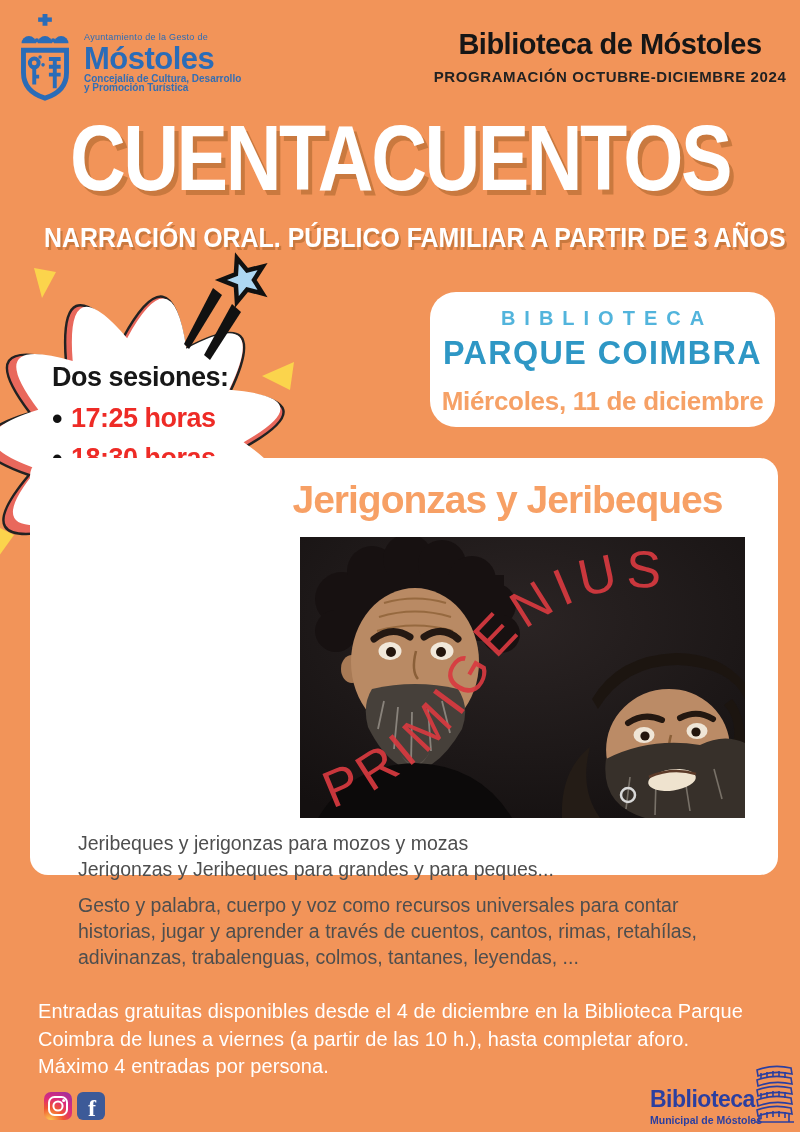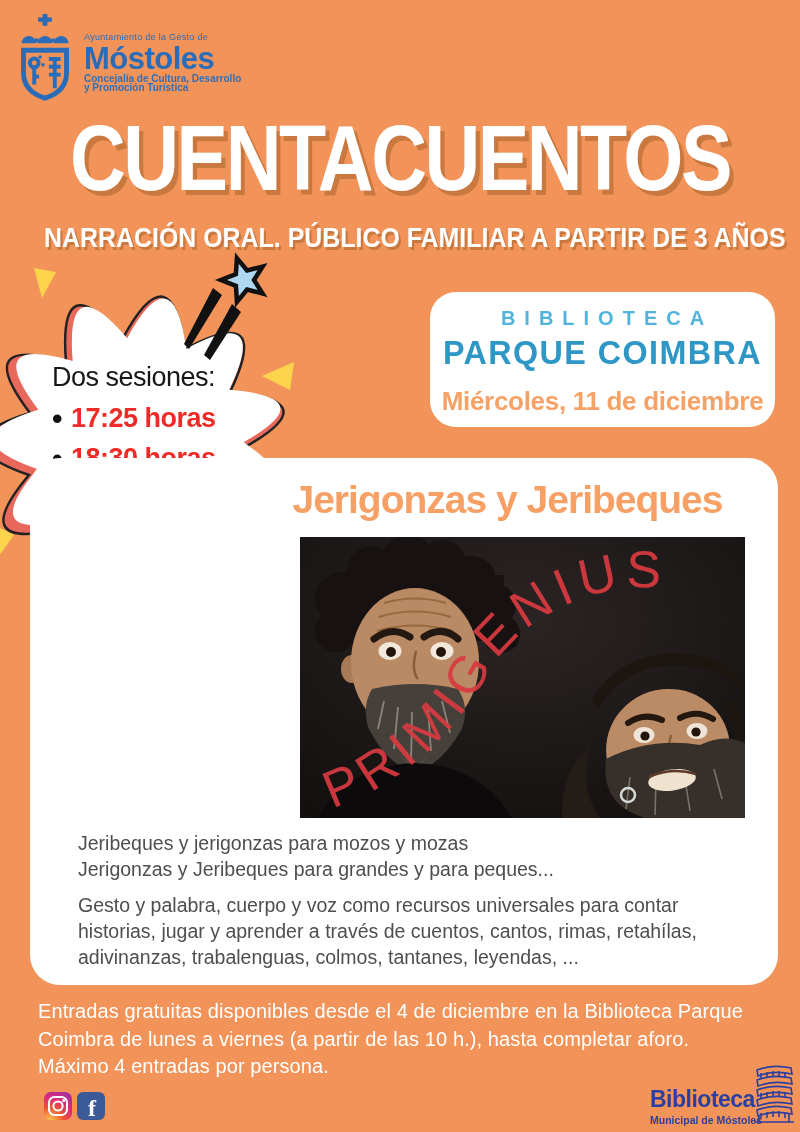--- a/index.html
+++ b/index.html
@@ -26,30 +26,30 @@
   }
   .hero-sub{
     position:absolute;top:222px;left:0;width:800px;text-align:center;
     font-size:28px;font-weight:bold;color:#fff;letter-spacing:0;
     transform:scaleX(.89);transform-origin:center;white-space:nowrap;
     text-shadow:2.5px 2.5px 0 #C9793F;
   }
   
   .burst-svg{position:absolute;left:-30px;top:252px;width:350px;height:390px;}
   .sessions{position:absolute;left:52px;top:362px;width:220px;}
-  .sessions .lbl{font-size:27px;font-weight:normal;color:#171717;margin-bottom:10px;letter-spacing:-.5px;}
+  .sessions .lbl{font-size:27px;font-weight:bold;color:#171717;margin-bottom:10px;letter-spacing:-.5px;}
   .sessions .time{display:flex;align-items:center;font-size:27px;font-weight:bold;color:#EE2B26;margin-bottom:9px;letter-spacing:-.5px;}
   .sessions .time .b{color:#111;margin-right:9px;font-size:30px;line-height:20px;}
   
   .venue{position:absolute;left:430px;top:292px;width:345px;height:135px;background:#fff;border-radius:26px;text-align:center;}
   .venue .lib{margin-top:15px;font-size:20px;font-weight:bold;color:#52B4DC;letter-spacing:9px;text-indent:9px;}
   .venue .name{font-size:34px;font-weight:bold;color:#2E97C5;letter-spacing:1.5px;margin-top:3px;transform:scaleX(.95);}
   .venue .date{font-size:26px;font-weight:bold;color:#F6A166;margin-top:14px;letter-spacing:-.3px;}
   
-  .panel{position:absolute;left:30px;top:458px;width:748px;height:527px;background:#fff;border-radius:30px;}
+  .panel{position:absolute;left:30px;top:458px;width:748px;height:417px;background:#fff;border-radius:18px;}
   .show-title{position:absolute;left:240px;top:20px;width:475px;text-align:center;
     font-size:39px;font-weight:bold;color:#F7A065;letter-spacing:-1px;white-space:nowrap;}
   .photo{position:absolute;left:270px;top:79px;width:445px;height:281px;overflow:hidden;}
   .desc{position:absolute;left:48px;top:372px;width:662px;color:#4E4E4E;font-size:19.5px;line-height:26px;}
   .desc .p1{white-space:pre-line;margin:0 0 10px 0;}
   .desc .p2{margin:0;}
   
   .tickets{position:absolute;left:38px;top:998px;width:716px;color:#fff;font-size:20px;line-height:27.5px;letter-spacing:.1px;}
   
   .social{position:absolute;left:44px;top:1092px;display:flex;gap:5px;}
@@ -90,20 +90,24 @@
 
   <div class="muni">
     <div class="small">Ayuntamiento de la Gesto de</div>
     <div class="big">Móstoles</div>
     <div class="dept">
       <div>Concejalía de Cultura, Desarrollo</div>
       <div>y Promoción Turística</div>
     </div>
   </div>
 
+  <div class="hdr-right">
+    <div class="t">Biblioteca de Móstoles</div>
+    <div class="s">PROGRAMACIÓN OCTUBRE-DICIEMBRE 2024</div>
+  </div>
 
   <div class="hero-title">CUENTACUENTOS</div>
   <div class="hero-sub">NARRACIÓN ORAL. PÚBLICO FAMILIAR A PARTIR DE 3 AÑOS</div>
 
   <svg class="burst-svg" viewBox="0 0 350 390" aria-hidden="true">
 
     <path d="M275,195 Q357,252 257,255 Q295,347 210,295 Q191,393 148,304 Q79,376 91,277 Q-5,299 59,223 Q-35,190 60,161 Q0,82 96,110 Q88,10 153,86 Q201,-2 215,97 Q303,50 260,140 Q359,148 275,195 Z" fill="#E9685C" stroke="#222222" stroke-width="2.5"></path>
 
     <path transform="translate(11,4) scale(0.955)" d="M275,195 Q357,252 257,255 Q295,347 210,295 Q191,393 148,304 Q79,376 91,277 Q-5,299 59,223 Q-35,190 60,161 Q0,82 96,110 Q88,10 153,86 Q201,-2 215,97 Q303,50 260,140 Q359,148 275,195 Z" fill="#FFFFFF"></path>
 

